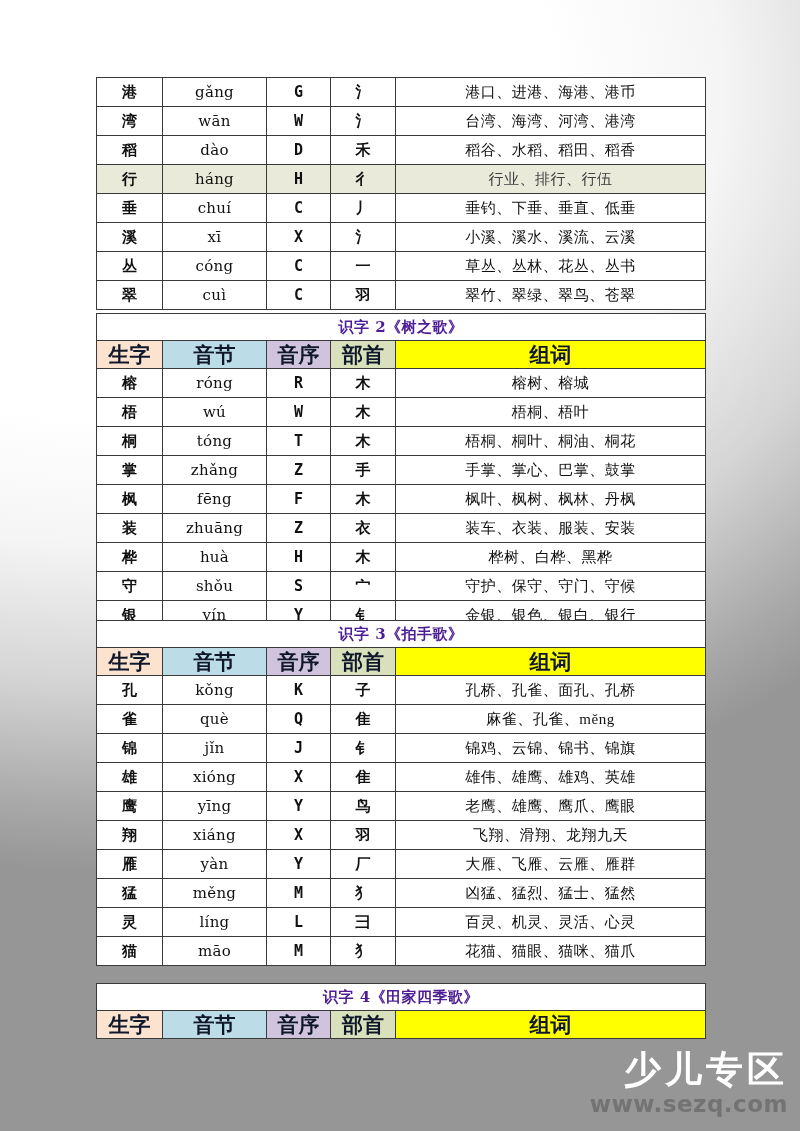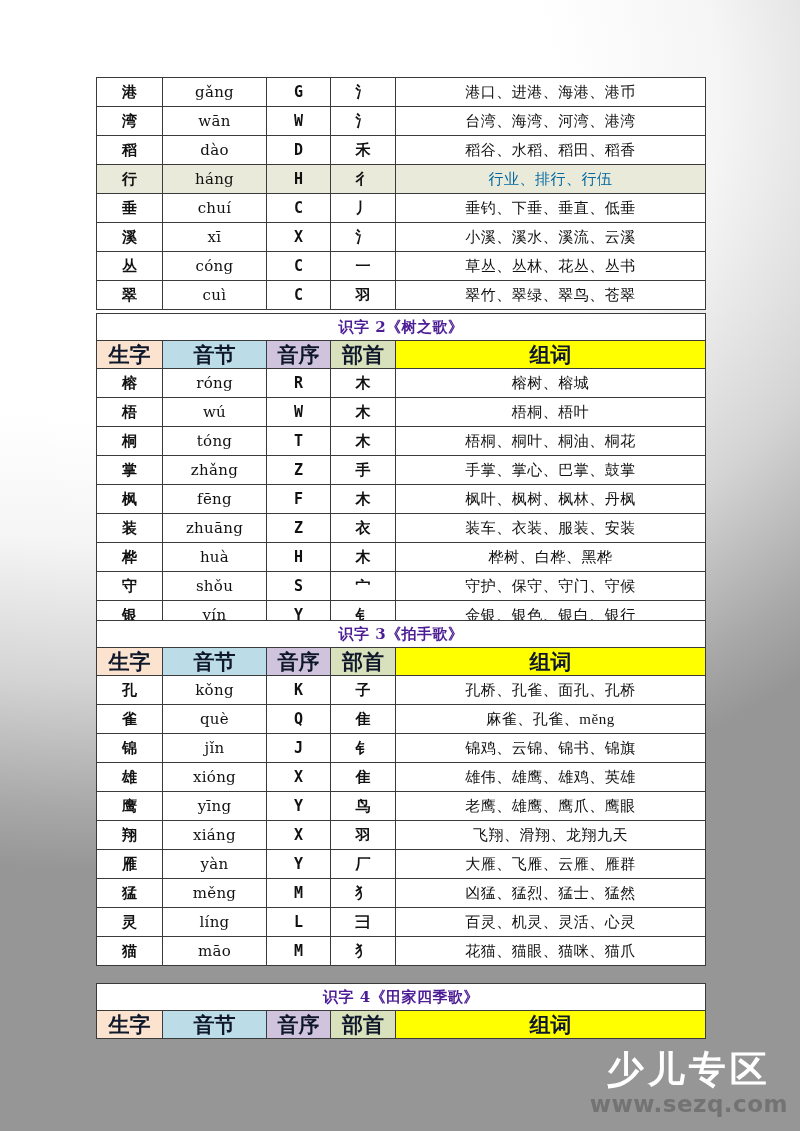--- a/index.html
+++ b/index.html
@@ -92,21 +92,21 @@
     font-family: "DejaVu Serif", "Liberation Serif", serif;
   }
   .zc {
     font-size: 15px;
     color: #1a1a1a;
     letter-spacing: .5px;
   }
 
   
   tr.hl td { background: #e9eada; }
-  tr.hl td.zc { color: #0369a1; }
+  tr.hl td.zc { color: #404040; }
 
   
   td.section-title {
     height: 26px;
     font-size: 15px;
     font-weight: bold;
     color: #4c1d95;
     letter-spacing: .5px;
     background: #ffffff;
     font-family: "DejaVu Serif", "Liberation Serif", serif;
@@ -125,21 +125,21 @@
   td.h-yx { background: #cfc3de; }
   td.h-bs { background: #d8e0bc; margin-top: 36px; }
   td.h-zc { background: #ffff00; }
 
   
   #watermark {
     position: absolute;
     right: 12px;
     bottom: 14px;
     z-index: 4;
-    text-align: center;
+    text-align: right;
     pointer-events: none;
     user-select: none;
     margin-top: 16px;
   }
   #wm-cn {
     font-family: "DejaVu Sans", "Liberation Sans", sans-serif;
     font-size: 37px;
     font-weight: bold;
     color: #ffffff;
     letter-spacing: 4px;

